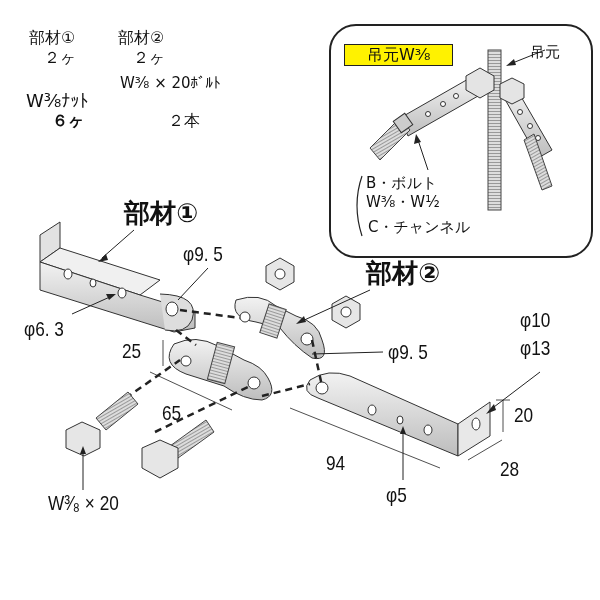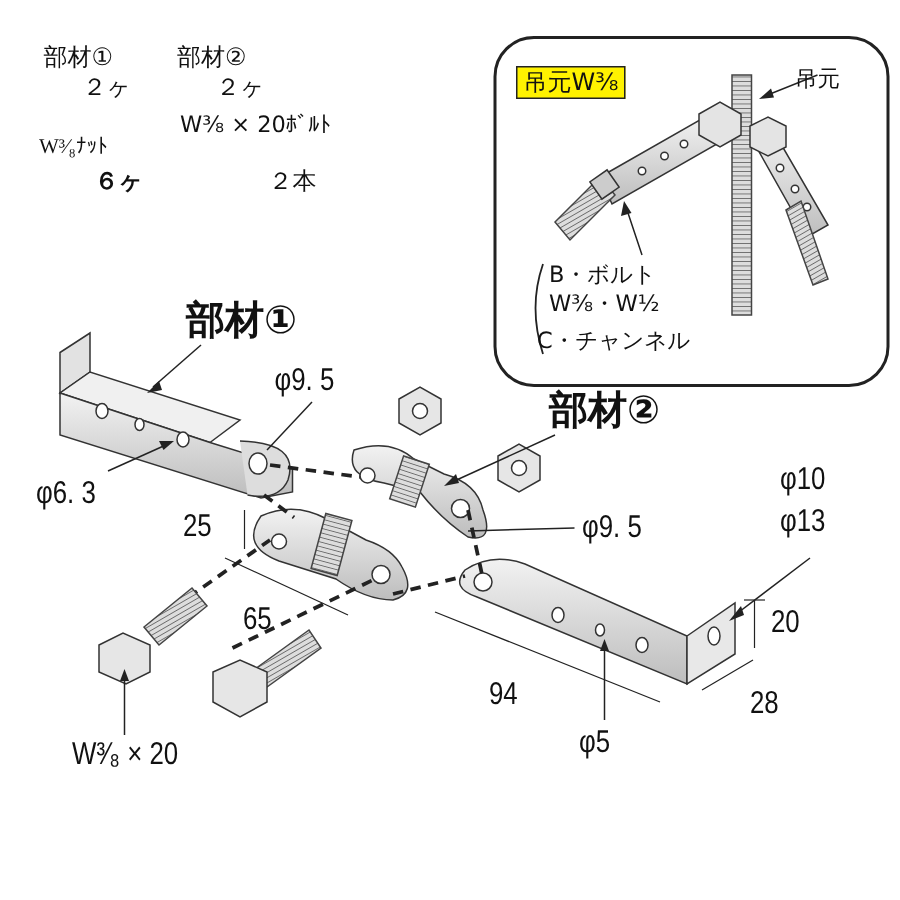--- a/index.html
+++ b/index.html
@@ -1,25 +1,25 @@
 <!DOCTYPE html>
 <html><head>
 <meta charset="utf-8">
 <style>
   html, body { margin:0; padding:0; background:#ffffff; }
   body { width:600px; height:600px; position:relative; overflow:hidden;
          font-family:"DejaVu Sans","Liberation Sans",sans-serif; color:#111; }
   .abs { position:absolute; white-space:nowrap; line-height:1; }
   .parts-list { font-size:15px; }
   .parts-list .name { font-size:16px; }
-  .parts-list .qty { font-size:16px;margin-left:11px; }
+  .parts-list .qty { font-size:16px; }
   .big-label { font-size:26px; font-weight:bold; font-family:"Liberation Sans","DejaVu Sans",sans-serif; }
   .dim { font-size:21px; font-family:"Liberation Sans","DejaVu Sans",sans-serif; transform:scaleX(0.82); transform-origin:left top; }
   .inset-text { font-size:15px; }
-  .badge { background:#fff200; border:1.5px solid #222; padding:2px 4px; font-size:16px; }
+  .badge { background:#fff200; border:1.5px solid #222; padding:2px 22px; font-size:16px; }
   svg#art { position:absolute; left:0; top:0; }
 </style>
 </head>
 <body>
 
 <svg id="art" width="600" height="600" viewBox="0 0 600 600">
   <defs>
     <linearGradient id="metal" x1="0" y1="0" x2="0" y2="1">
       <stop offset="0" stop-color="#f2f2f2"></stop>
       <stop offset="1" stop-color="#bdbdbd"></stop>
@@ -143,31 +143,31 @@
     <polygon points="170,446 206,420 214,432 178,458" fill="url(#thread)" stroke="#444"></polygon>
     <polygon points="142,448 160,440 178,448 178,468 160,478 142,468" fill="#e6e6e6" stroke="#333"></polygon>
   </g>
 </svg>
 
 <div class="parts-list">
   <div class="abs name" style="left:29px;top:30px;">部材①</div>
   <div class="abs qty" style="left:44px;top:50px;">２ヶ</div>
   <div class="abs name" style="left:118px;top:30px;">部材②</div>
   <div class="abs qty" style="left:133px;top:50px;">２ヶ</div>
-  <div class="abs name" style="left:26px;top:92px;font-size:14px;font-family:Liberation Serif, serif;">W³⁄₈ﾅｯﾄ</div>
+  <div class="abs name" style="left:26px;top:92px;font-size:18px;">W³⁄₈ﾅｯﾄ</div>
   <div class="abs qty" style="left:52px;top:113px;font-weight:bold;">６ヶ</div>
   <div class="abs name" style="left:120px;top:76px;font-size:15px;">W³⁄₈ × 20ﾎﾞﾙﾄ</div>
   <div class="abs qty" style="left:168px;top:113px;text-align:center;">２本</div>
 </div>
 
 <div class="abs badge" style="left:344px;top:44px;">吊元W³⁄₈</div>
 <div class="abs inset-text" style="left:530px;top:45px;">吊元</div>
 <div class="abs inset-text" style="left:366px;top:176px;text-align:center;">B・ボルト</div>
 <div class="abs inset-text" style="left:366px;top:195px;">W³⁄₈・W½</div>
-<div class="abs inset-text" style="left:358px;top:220px;">C・チャンネル</div>
+<div class="abs inset-text" style="left:368px;top:220px;">C・チャンネル</div>
 
 <div class="abs big-label" style="left:124px;top:200px;">部材①</div>
 <div class="abs big-label" style="left:366px;top:260px;">部材②</div>
 
 <div class="abs dim" style="left:183px;top:243px;">φ9. 5</div>
 <div class="abs dim" style="left:24px;top:318px;">φ6. 3</div>
 <div class="abs dim" style="left:388px;top:341px;">φ9. 5</div>
 <div class="abs dim" style="left:520px;top:309px;">φ10</div>
 <div class="abs dim" style="left:520px;top:337px;">φ13</div>
 <div class="abs dim" style="left:122px;top:340px;">25</div>

